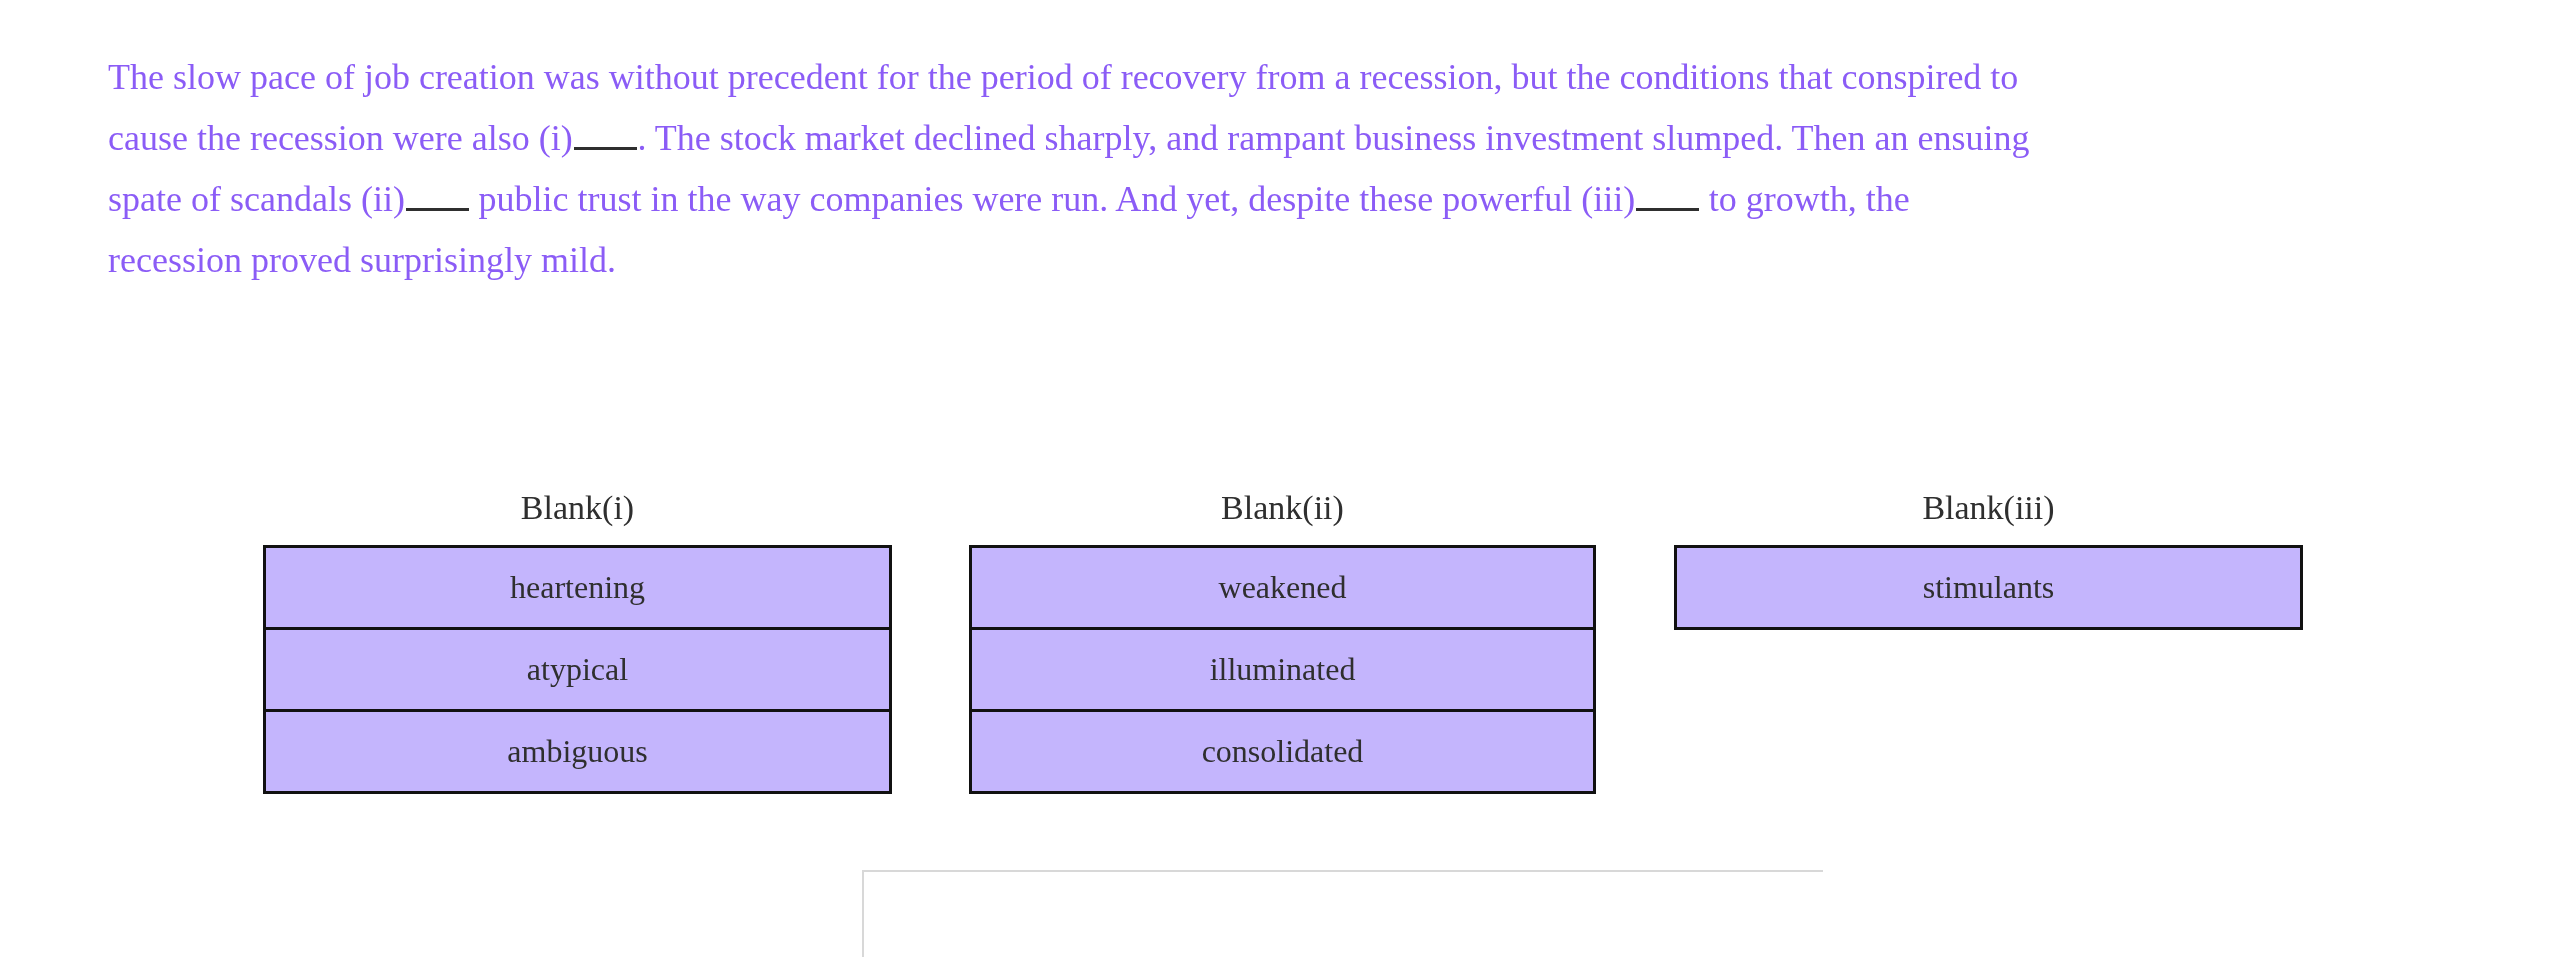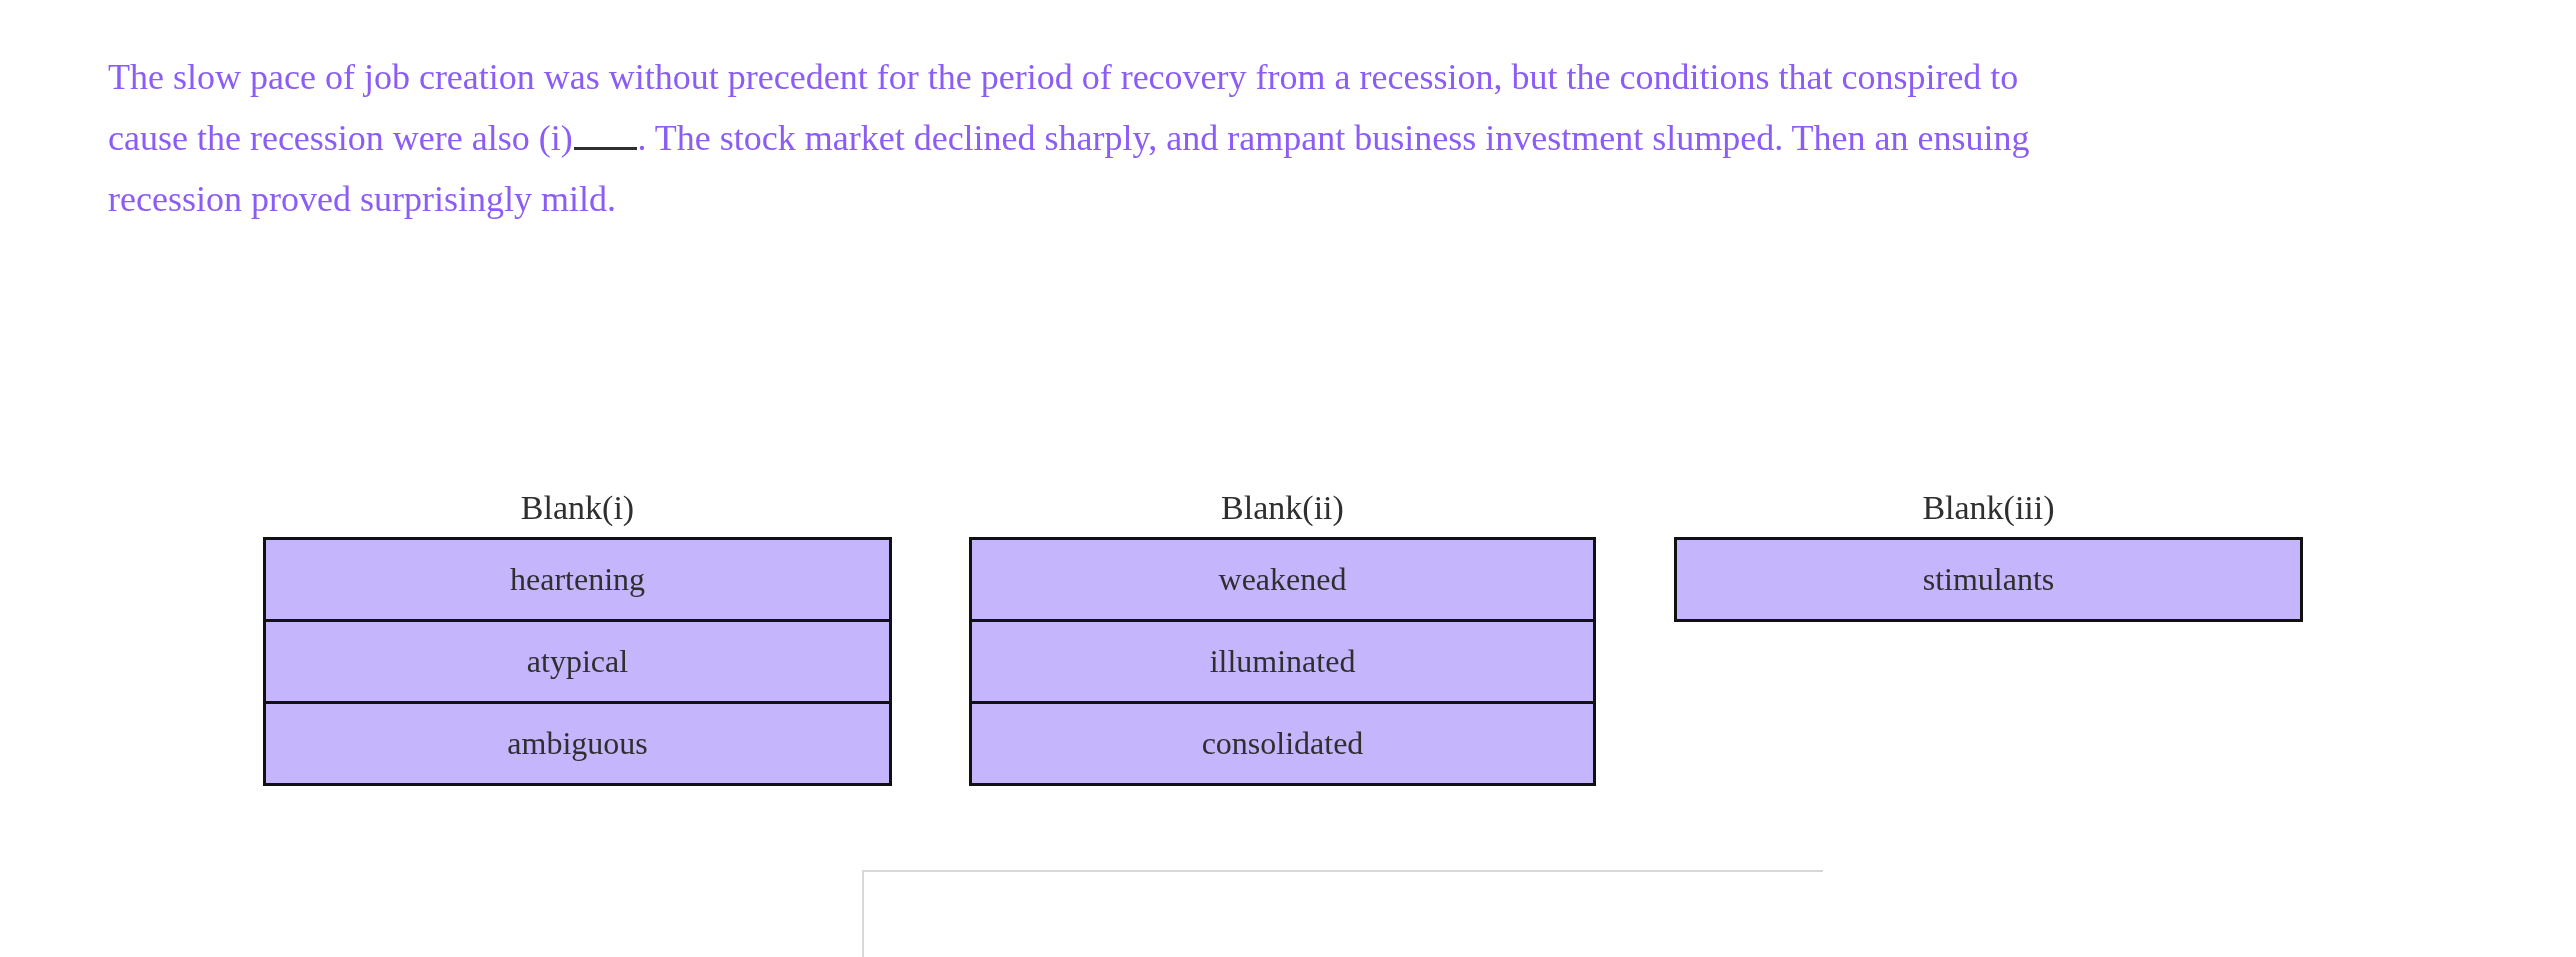--- a/index.html
+++ b/index.html
@@ -56,21 +56,21 @@
   }
   .blank-column.col1 { left: 263px; width: 629px; }
   .blank-column.col2 { left: 969px; width: 627px; }
   .blank-column.col3 { left: 1674px; width: 629px; }
 
   .column-header {
     text-align: center;
     font-size: 34px;
     line-height: 42px;
     color: #2f2f2f;
-    padding-bottom: 0;
+    padding-bottom: 8px;
     height: 50px;
   }
 
   .option-table {
     border-collapse: collapse;
     width: 100%;
     border: 3.2px solid #111111;
     background: #c4b5fd;
     table-layout: fixed;
   }
@@ -103,20 +103,21 @@
     height: 87px;
     background: #d8d8d8;
   }
 </style>
 </head>
 <body>
 
 <div id="passage">
     <span class="para-line"><span>The slow pace of job creation was without precedent for the period of recovery from a recession, but the conditions that conspired to</span></span>
     <span class="para-line"><span>cause the recession were also (i)</span><span class="blank"></span><span>. The stock market declined sharply, and rampant business investment slumped. Then an ensuing</span></span>
+    <span class="para-line"><span>spate of scandals (ii)</span><span class="blank"></span><span> public trust in the way companies were run. And yet, despite these powerful (iii)</span><span class="blank"></span><span> to growth, the</span></span>
     <span class="para-line"><span>recession proved surprisingly mild.</span></span>
   </div>
 
 <div id="answer-area">
 
   <div class="blank-column col1">
     <div class="column-header">Blank(i)</div>
     <table class="option-table">
       <tbody>
         <tr>

